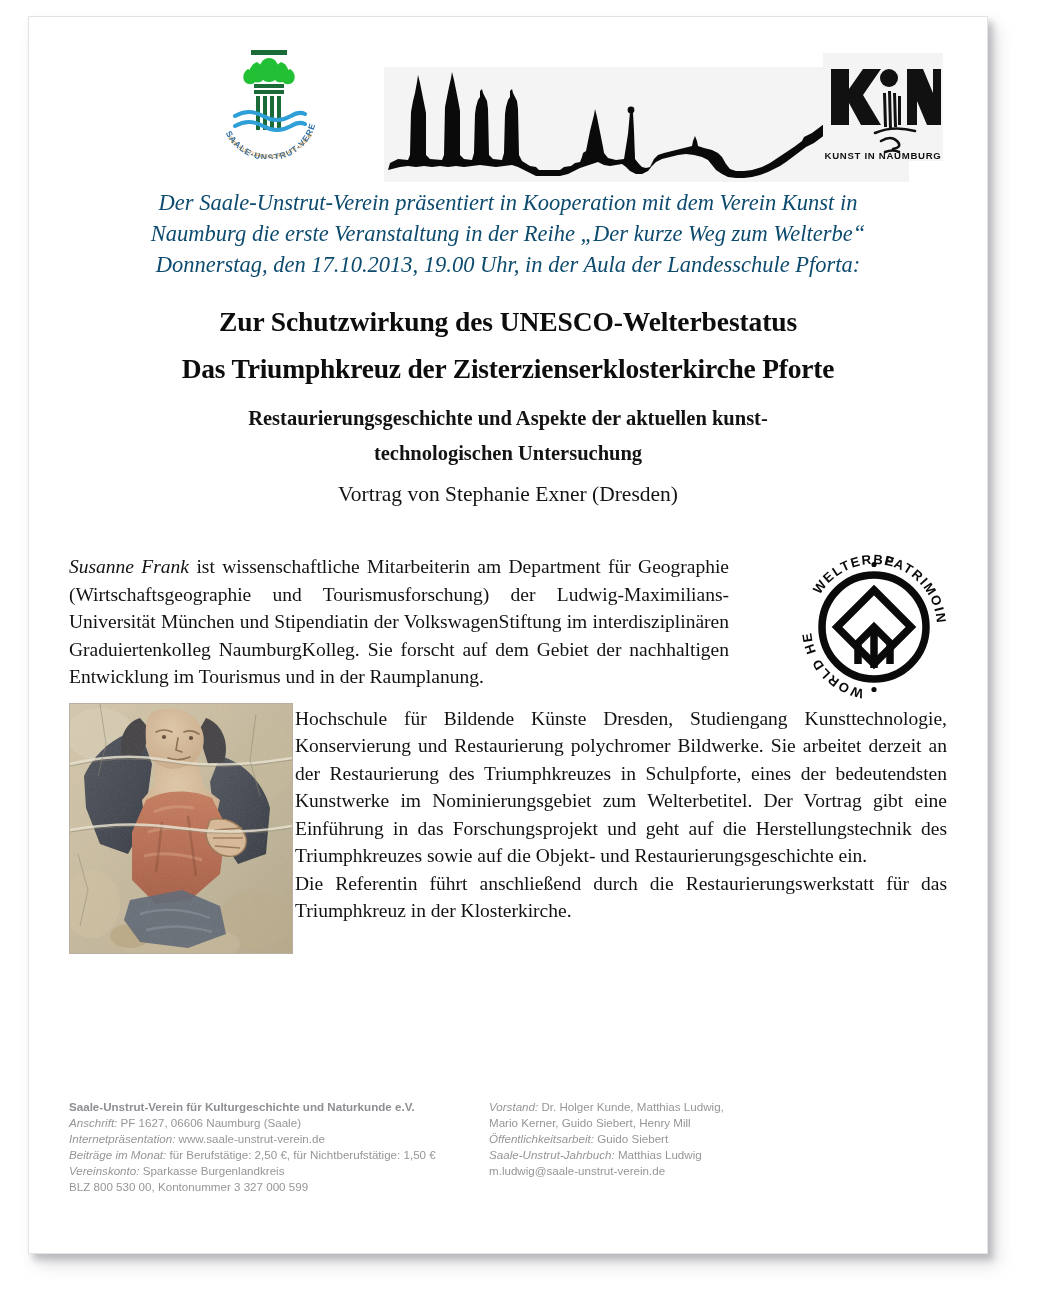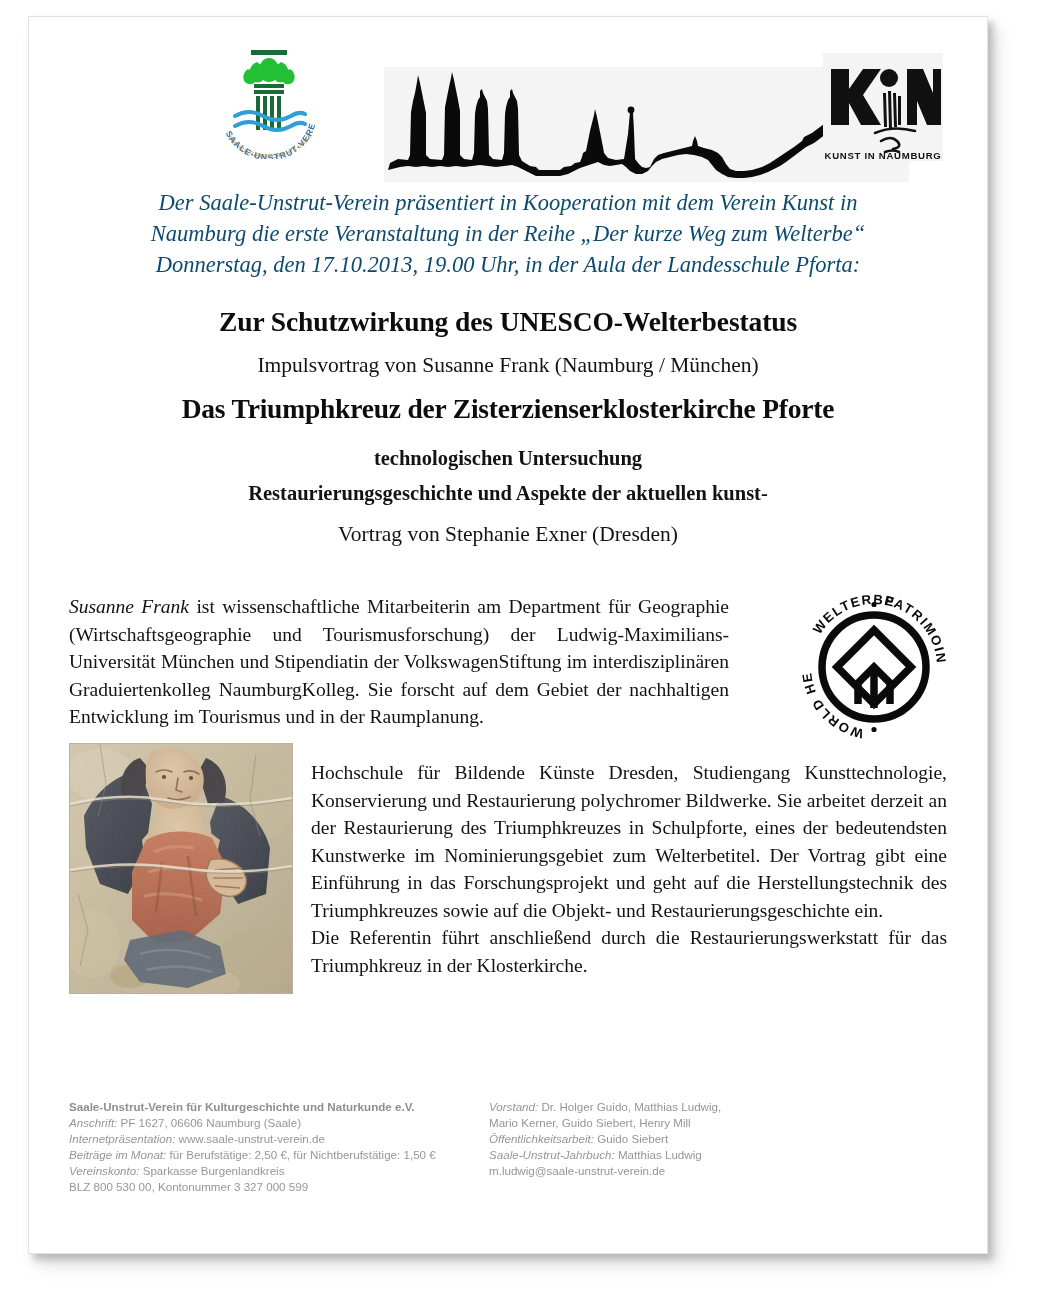--- a/index.html
+++ b/index.html
@@ -131,22 +131,22 @@
 
   .unesco {
     position: absolute;
     right: -6px; top: -8px;
     width: 158px; height: 158px;
   }
 
   .lower {
     margin-top: 12px;
     display: flex;
-    align-items: center;
-    gap: 18px;
+    align-items: flex-start;
+    gap: 2px;
   }
   .fresco {
     flex: 0 0 auto;
     width: 224px; height: 251px;
     border: 1px solid #b9b0a2;
     position: relative;
     overflow: hidden;
   }
   .fresco svg { display: block; }
   .para2 {
@@ -294,26 +294,25 @@
         </div>
       </div>
 
       <div class="intro">
         <div>Der Saale-Unstrut-Verein präsentiert in Kooperation mit dem Verein Kunst in</div>
         <div>Naumburg die erste Veranstaltung in der Reihe „Der kurze Weg zum Welterbe“</div>
         <div>Donnerstag, den 17.10.2013, 19.00 Uhr, in der Aula der Landesschule Pforta:</div>
       </div>
 
       <div class="h-main">Zur Schutzwirkung des UNESCO-Welterbestatus</div>
-      <div class="h-sub">Impulsvortrag von Susanne Frank (Naumburg / München)</div>
 
       <div class="h-main2">Das Triumphkreuz der Zisterzienserklosterkirche Pforte</div>
       <div class="h-bold-line">
+        <div>Restaurierungsgeschichte und Aspekte der aktuellen kunst-</div>
         <div>technologischen Untersuchung</div>
-        <div>Restaurierungsgeschichte und Aspekte der aktuellen kunst-</div>
       </div>
       <div class="h-sub2">Vortrag von Stephanie Exner (Dresden)</div>
 
       <div class="body-wrap">
 
         <div class="unesco">
           <svg viewBox="0 0 158 158" width="158" height="158">
             <circle cx="79" cy="82" r="52" fill="none" stroke="#0a0a0a" stroke-width="7.5"></circle>
 
             <g fill="none" stroke="#0a0a0a" stroke-width="7.5" stroke-linejoin="miter">
@@ -473,21 +472,21 @@
         <div class="footer-left">
           <div><b>Saale-Unstrut-Verein für Kulturgeschichte und Naturkunde e.V.</b></div>
           <div><i>Anschrift:</i><span> PF 1627, 06606 Naumburg (Saale)</span></div>
           <div><i>Internetpräsentation:</i><span> www.saale-unstrut-verein.de</span></div>
           <div><i>Beiträge im Monat:</i><span> für Berufstätige: 2,50 €, für Nichtberufstätige: 1,50 €</span></div>
           <div><i>Vereinskonto:</i><span> Sparkasse Burgenlandkreis</span></div>
           <div>BLZ 800 530 00, Kontonummer 3 327 000 599</div>
         </div>
 
         <div class="footer-right">
-          <div><i>Vorstand:</i><span> Dr. Holger Guido, Matthias Ludwig,</span></div>
+          <div><i>Vorstand:</i><span> Dr. Holger Kunde, Matthias Ludwig,</span></div>
           <div>Mario Kerner, Guido Siebert, Henry Mill</div>
           <div><i>Öffentlichkeitsarbeit:</i><span> Guido Siebert</span></div>
           <div><i>Saale-Unstrut-Jahrbuch:</i><span> Matthias Ludwig</span></div>
           <div>m.ludwig@saale-unstrut-verein.de</div>
         </div>
       </div>
 
     </div>
   </div>
 </div>

